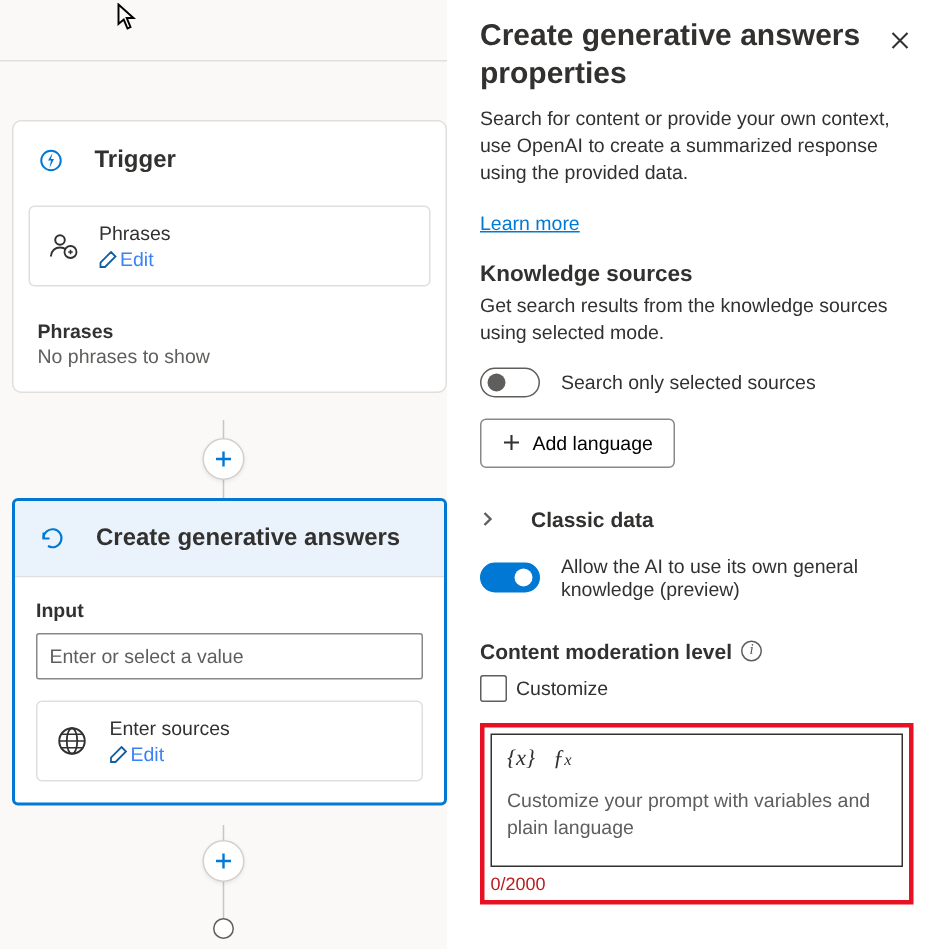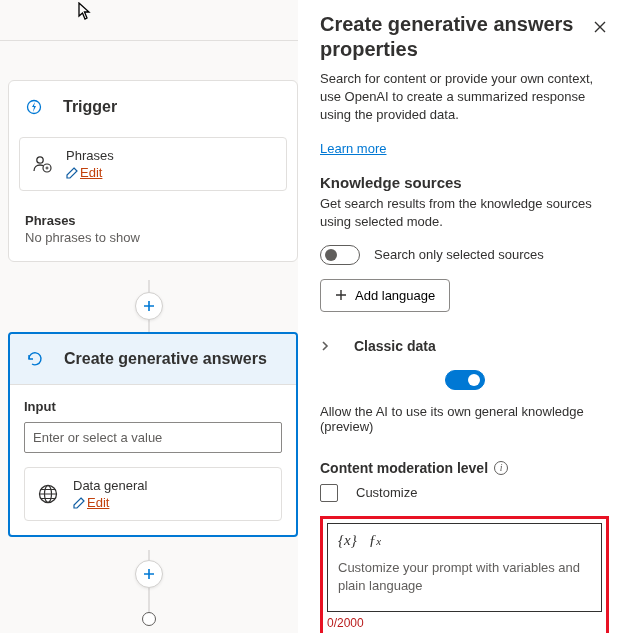--- a/index.html
+++ b/index.html
@@ -78,22 +78,21 @@
     .sub-text {
       display: flex;
       flex-direction: column;
       gap: 2px;
     }
     .sub-label {
       font-size: 13px;
       font-weight: 400;
     }
     .edit-link {
-      color: #c2410c;
-      text-decoration: underline;
+      color: #3b82f6;
       font-size: 13px;
       cursor: pointer;
       display: flex;
       align-items: center;
       gap: 2px;
     }
     .phrases-block {
       padding: 10px 16px 16px 16px;
     }
     .phrases-title {
@@ -321,21 +320,21 @@
       align-items: center;
       justify-content: center;
       font-size: 10px;
       font-style: italic;
       color: #605e5c;
       font-family: serif;
     }
     .check-row {
       display: flex;
       align-items: center;
-      gap: 18px;
+      gap: 6px;
       margin-top: 8px;
     }
     .checkbox {
       width: 18px;
       height: 18px;
       border: 1px solid #605e5c;
       border-radius: 2px;
       cursor: pointer;
     }
     .highlight-box {
@@ -446,21 +445,21 @@
       <input class="value-input" placeholder="Enter or select a value" style="">
       <div class="node-sub" style="margin:14px 0 0 0;">
         <span>
           <svg width="22" height="22" viewBox="0 0 22 22">
               <circle cx="11" cy="11" r="8.5" fill="none" stroke="#323130" stroke-width="1.3"></circle>
               <ellipse cx="11" cy="11" rx="3.5" ry="8.5" fill="none" stroke="#323130" stroke-width="1.2"></ellipse>
               <path d="M2.5 11 L19.5 11 M3.5 6.5 L18.5 6.5 M3.5 15.5 L18.5 15.5" stroke="#323130" stroke-width="1.1"></path>
             </svg>
         </span>
         <div class="sub-text">
-          <span class="sub-label">Data general</span>
+          <span class="sub-label">Enter sources</span>
           <span class="edit-link">
             <svg width="12" height="12" viewBox="0 0 12 12">
                 <path d="M8 1 L11 4 L4 11 L1 11 L1 8 Z" fill="none" stroke="#115ea3" stroke-width="1.2"></path>
               </svg>
             <span>Edit</span>
           </span>
         </div>
       </div>
     </div>
   </div>
@@ -498,21 +497,21 @@
   </button>
 
   <div class="classic-row">
     <span class="chev">
       <svg width="10" height="12" viewBox="0 0 10 12">
           <path d="M3 2 L7 6 L3 10" fill="none" stroke="#605e5c" stroke-width="1.6"></path>
         </svg>
     </span>
     <span class="classic-label">Classic data</span>
   </div>
-  <div class="toggle-row" style="margin-top:16px;flex-direction:column;">
+  <div class="toggle-row" style="margin-top:16px;">
     <div class="toggle toggle-on"></div>
     <span class="toggle-label">Allow the AI to use its own general knowledge (preview)</span>
   </div>
 
   <div class="mod-row">
     <span class="mod-label">Content moderation level</span>
     <span class="info-icon">i</span>
   </div>
   <div class="check-row">
     <div class="checkbox"></div>

